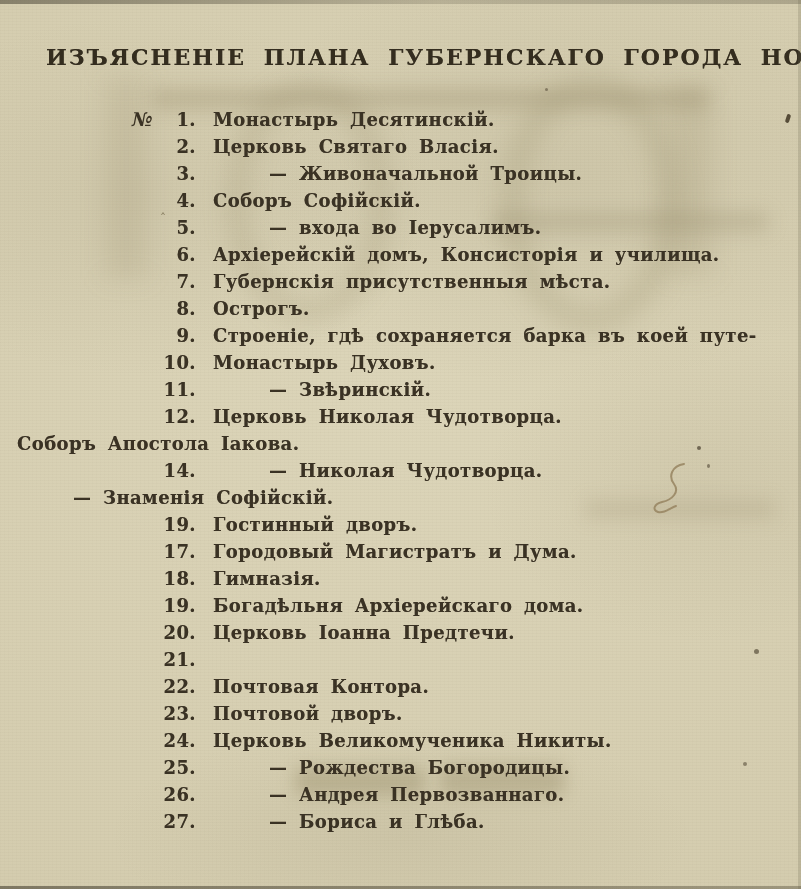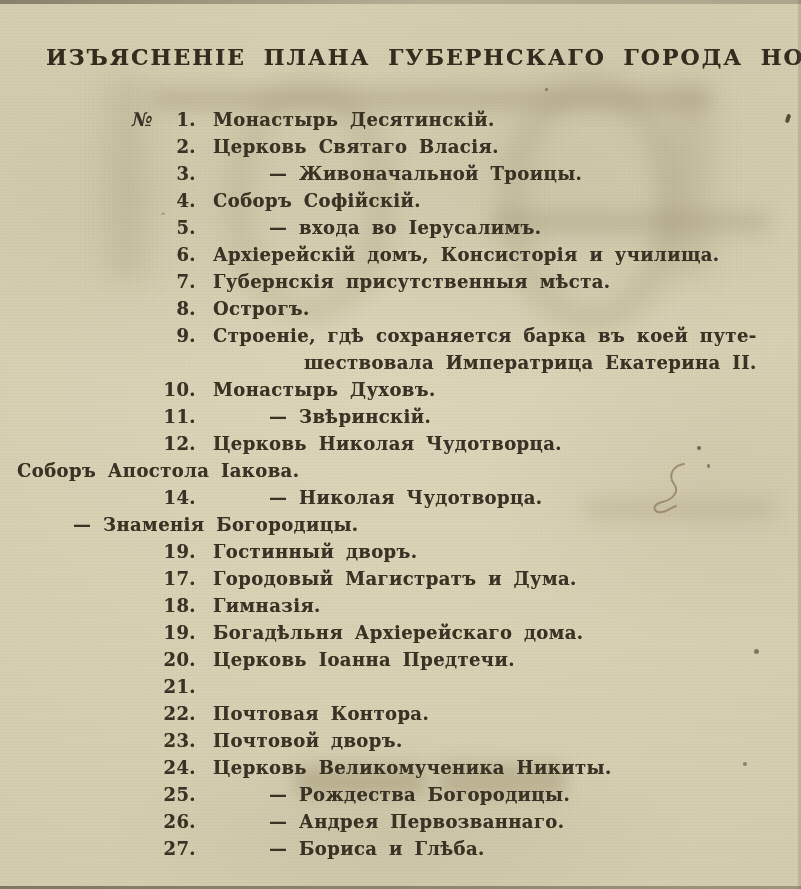--- a/index.html
+++ b/index.html
@@ -32,21 +32,21 @@
     color:#3a3224;
   }
   .list {
     position:absolute; top:106px; left:0; width:801px;
     font-size:18px; font-weight:bold; color:#3a3224;
     letter-spacing:0.4px; word-spacing:5px;
     text-shadow:0 0 0.6px rgba(58,50,36,0.55);
   }
   .row { display:flex; align-items:baseline; min-height:27px; line-height:27px; }
   .num { flex:0 0 196px; text-align:right; }
-  .body { margin-left:17px;text-align:right; }
+  .body { margin-left:17px; }
   .dash { display:inline-block; margin-left:56px; }
   .is-ditto .text { }
   .cont { display:block; margin-left:54px; }
 
   
   .edge-top {
     position:absolute; top:0; left:0; right:0; height:4px;
     background:linear-gradient(to right, rgba(72,67,52,0.55), rgba(108,102,82,0.28) 55%, rgba(108,102,82,0.38));
   }
   .edge-bottom {
@@ -169,21 +169,20 @@
       <span class="text">Острогъ.</span>
       
     </span>
   </div>
 
   <div class="row">
     <span class="num">9.</span>
     <span class="body">
       
       <span class="text">Строеніе, гдѣ сохраняется барка въ коей путе-</span>
-      <span class="cont">шествовала Императрица Екатерина II.</span>
     </span>
   </div>
 
   <div class="row">
     <span class="num">10.</span>
     <span class="body">
       
       <span class="text">Монастырь Духовъ.</span>
       
     </span>
@@ -220,21 +219,21 @@
     <span class="body">
       <span class="dash">—</span>
       <span class="text">Николая Чудотворца.</span>
       
     </span>
   </div>
 
   <div class="row is-ditto">
     <span class="body">
       <span class="dash">—</span>
-      <span class="text">Знаменія Богородицы.</span>
+      <span class="text">Знаменія Софійскій.</span>
       
     </span>
   </div>
 
   <div class="row">
     <span class="num">19.</span>
     <span class="body">
       
       <span class="text">Гостинный дворъ.</span>
       

